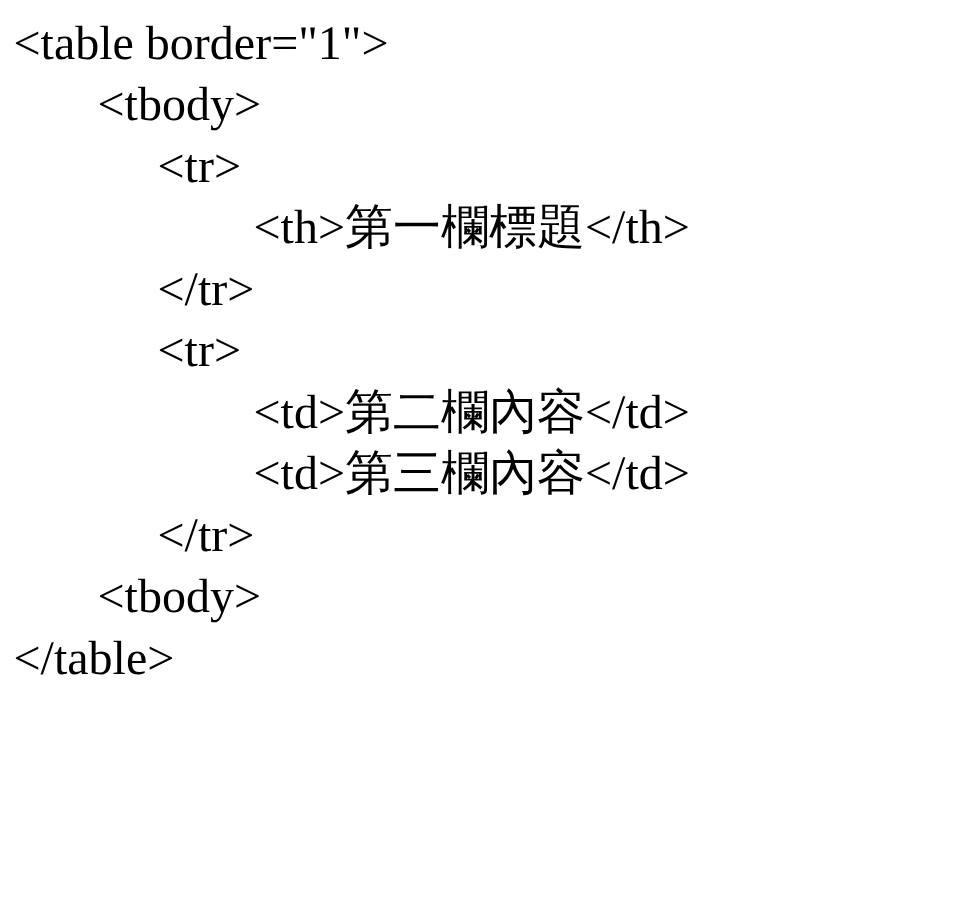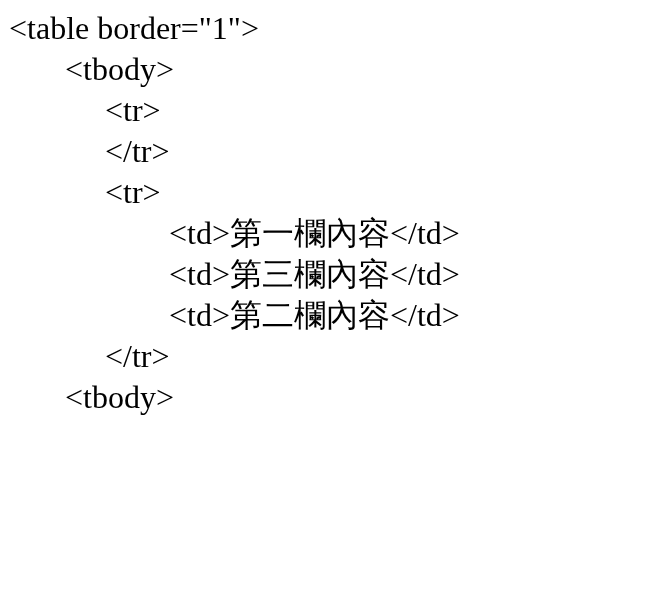--- a/index.html
+++ b/index.html
@@ -24,20 +24,21 @@
       height: 41px;
     }
   </style>
 </head>
 <body>
 
 <div class="code-block">
   <div class="code-line">&lt;table border="1"&gt;</div>
   <div class="code-line">       &lt;tbody&gt;</div>
   <div class="code-line">            &lt;tr&gt;</div>
+  <div class="code-line">                    &lt;th&gt;第一欄標題&lt;/th&gt;</div>
   <div class="code-line">            &lt;/tr&gt;</div>
   <div class="code-line">            &lt;tr&gt;</div>
-  <div class="code-line">                    &lt;td&gt;第一欄內容&lt;/td&gt;</div>
+  <div class="code-line">                    &lt;td&gt;第二欄內容&lt;/td&gt;</div>
   <div class="code-line">                    &lt;td&gt;第三欄內容&lt;/td&gt;</div>
-  <div class="code-line">                    &lt;td&gt;第二欄內容&lt;/td&gt;</div>
   <div class="code-line">            &lt;/tr&gt;</div>
   <div class="code-line">       &lt;tbody&gt;</div>
+  <div class="code-line">&lt;/table&gt;</div>
 </div>
 
 </body></html>

